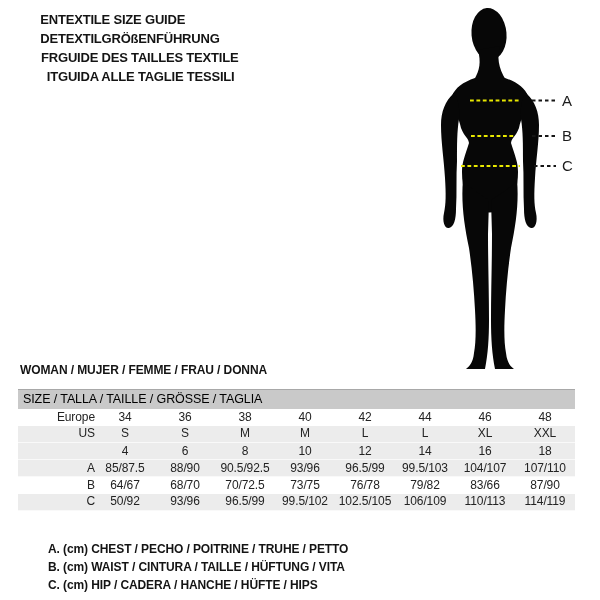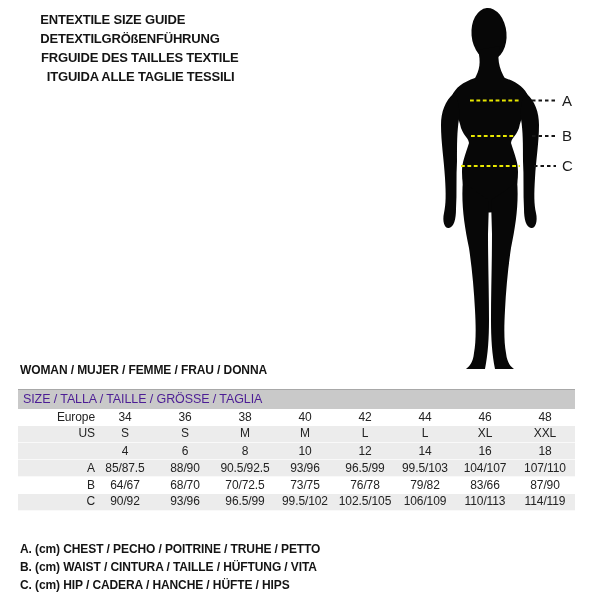--- a/index.html
+++ b/index.html
@@ -48,36 +48,36 @@
     width:557px;
     border-collapse:collapse; table-layout:fixed;
     font-size:12px; letter-spacing:-0.1px; color:#232323;
   }
   .size-table col.c-label{width:77px;}
   .size-table col.c-val{width:60px;}
   .size-table th{
     background:var(--header-bg);
     border-top:1px solid #a8a8a8;
     height:19px; font-weight:normal; font-size:12.5px;
-    text-align:left; padding-left:5px; color:#4c1d95;
+    text-align:left; padding-left:5px; color:#000000;
   }
   .size-table td{
     height:17px; text-align:center; font-weight:normal;
     vertical-align:middle; line-height:13px;
   }
   .size-table td.row-label{text-align:right; padding-left:5px;}
   .size-table tr.shaded td{background:var(--stripe-bg);
     border-bottom:1px solid rgba(255,255,255,.7);}
 
   
   .legend-block{
     position:absolute; left:20px; top:540px;
     font-size:12px; font-weight:bold; letter-spacing:-0.1px;
   }
-  .legend-line{line-height:18px; white-space:nowrap;}
+  .legend-line{line-height:18px; white-space:nowrap;margin-left:28px;}
 </style>
 </head>
 <body>
 
 <div class="lang-block" id="lang-block">
     <div class="lang-row">
       <span class="lang-code">EN</span>
       <span class="lang-label">TEXTILE SIZE GUIDE</span>
     </div>
     <div class="lang-row">
@@ -202,21 +202,21 @@
         <td>68/70</td>
         <td>70/72.5</td>
         <td>73/75</td>
         <td>76/78</td>
         <td>79/82</td>
         <td>83/66</td>
         <td>87/90</td>
       </tr>
       <tr class="shaded">
         <td class="row-label">C</td>
-        <td>90/92</td>
+        <td>50/92</td>
         <td>93/96</td>
         <td>96.5/99</td>
         <td>99.5/102</td>
         <td>102.5/105</td>
         <td>106/109</td>
         <td>110/113</td>
         <td>114/119</td>
       </tr>
     </tbody>
 </table>

